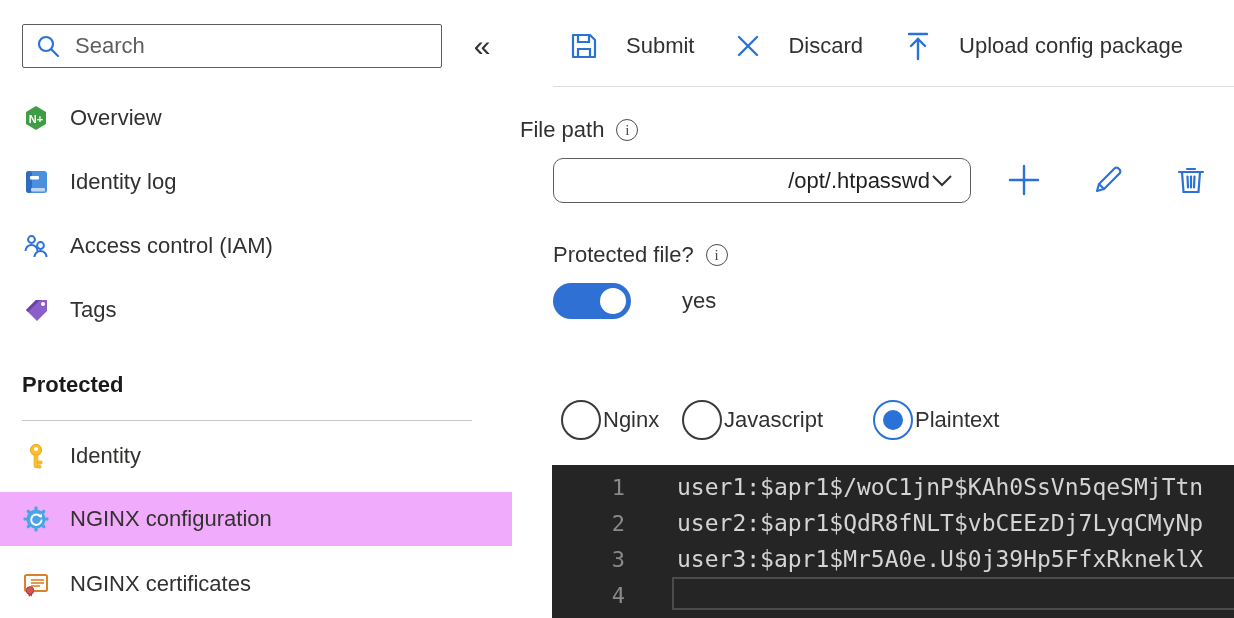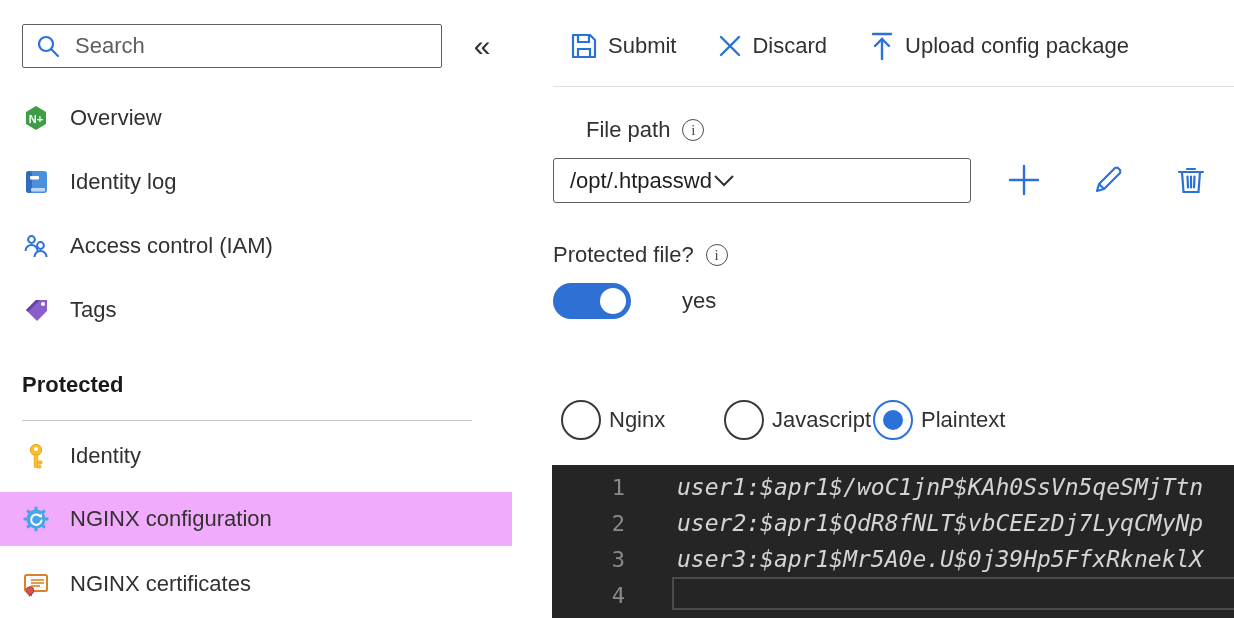--- a/index.html
+++ b/index.html
@@ -35,52 +35,52 @@
     display: flex; align-items: center; gap: 20px; padding-left: 22px;
     font-size: 22px; color: #323130; cursor: pointer;
   }
   .nav-item.selected { background: #f0abfc; }
   .nav-icon { width: 28px; height: 28px; flex: 0 0 28px; display: flex; align-items: center; justify-content: center; }
   .section-header { left: 22px; top: 372px; font-size: 22px; font-weight: bold; color: #1b1a19; }
   .side-divider { left: 22px; top: 420px; width: 450px; height: 1px; background: #c8c6c4; }
 
   
   .toolbar { left: 568px; top: 24px; height: 44px; display: flex; align-items: center; gap: 40px; }
-  .tb-btn { display: flex; align-items: center; gap: 8px; font-size: 22px; color: #323130; cursor: pointer; }
+  .tb-btn { display: flex; align-items: center; gap: 26px; font-size: 22px; color: #323130; cursor: pointer; }
   .toolbar-divider { left: 553px; top: 86px; width: 681px; height: 1px; background: #e1dfdd; }
 
   
   .field-label { display: flex; align-items: center; gap: 12px; font-size: 22px; color: #323130; }
   .info-icon {
     width: 22px; height: 22px; border: 1.5px solid #4d4c4a; border-radius: 50%;
     display: flex; align-items: center; justify-content: center;
     font-size: 15px; color: #4d4c4a; font-family: "Liberation Serif", serif;
     cursor: pointer;
   }
   .info-icon::before { content: "i"; }
   .dropdown {
     left: 553px; top: 158px; width: 418px; height: 45px;
-    border: 1px solid #605e5c; border-radius: 3px; background: #fff;
-    display: flex; align-items: center; justify-content: flex-start;
+    border: 1px solid #605e5c; border-radius: 10px; background: #fff;
+    display: flex; align-items: center; justify-content: flex-end;
     padding: 0 16px; font-size: 22px; color: #201f1e; cursor: pointer;
   }
   .icon-btn { width: 40px; height: 40px; display: flex; align-items: center; justify-content: center; cursor: pointer; }
 
   .toggle {
     left: 553px; top: 283px; width: 78px; height: 36px; border-radius: 18px;
     background: #2f70d5; cursor: pointer;
   }
   .toggle .knob {
     position: absolute; right: 5px; top: 5px; width: 26px; height: 26px;
     border-radius: 50%; background: #ffffff;
   }
   .toggle-label { left: 650px; top: 288px; font-size: 22px; color: #323130; margin-left: 32px; }
 
   
-  .radio-group { display: flex; align-items: center; gap: 8px; cursor: pointer; justify-content: center; }
+  .radio-group { display: flex; align-items: center; gap: 2px; cursor: pointer; justify-content: center; }
   .radio-circle {
     width: 40px; height: 40px; border-radius: 50%;
     border: 2.5px solid #3b3a39; background: #fff; flex: 0 0 40px;
     display: flex; align-items: center; justify-content: center;
   }
   .radio-circle.on { border: 2.5px solid #2b72d8; }
   .radio-circle.on .dot { width: 20px; height: 20px; border-radius: 50%; background: #2b72d8; }
   .radio-label { font-size: 22px; color: #323130; }
 
   
@@ -88,21 +88,21 @@
     left: 552px; top: 465px; width: 682px; height: 153px;
     background: #252526; overflow: hidden;
     font-family: "DejaVu Sans Mono", monospace;
   }
   .code-line { display: flex; height: 36px; align-items: center; position: relative; }
   .code-line .gutter {
     width: 73px; flex: 0 0 73px; text-align: right;
     color: #8a8a8a; font-size: 22px;
   }
   .code-line .code {
-    margin-left: 52px; color: #d4d4d4; font-size: 23px; white-space: pre; font-style: italic;
+    margin-left: 52px; color: #d4d4d4; font-size: 23px; white-space: pre;
   }
   .current-line-box {
     position: absolute; left: 120px; top: 112px; right: -4px; height: 33px;
     border: 2px solid #4b4b4b;
   }
 
   svg { display: block; }
 </style>
 </head>
 <body>
@@ -240,21 +240,21 @@
         <line x1="6" y1="4" x2="24" y2="4"></line>
         <line x1="15" y1="9" x2="15" y2="29"></line>
         <path d="M8 16 L15 9 L22 16"></path>
       </svg>
     </span>
     <span>Upload config package</span>
   </div>
 </div>
 <div class="abs toolbar-divider"></div>
 
-<div class="abs field-label" style="left:586px; top:117px">
+<div class="abs field-label" style="left:520px; top:117px">
   <span>File path</span>
   <span class="info-icon"></span>
 </div>
 
 <div class="abs dropdown">
   <span>/opt/.htpasswd</span>
   <span>
     <svg width="24" height="16" viewBox="0 0 24 16" fill="none" stroke="#323130" stroke-width="2">
       <path d="M3 3 L12 12 L21 3"></path>
     </svg>
@@ -290,21 +290,21 @@
 </div>
 <div class="abs toggle">
   <span class="knob"></span>
 </div>
 <div class="abs toggle-label">yes</div>
 
 <div class="abs radio-group" style="left:561px; top:400px">
   <span class="radio-circle"></span>
   <span class="radio-label">Nginx</span>
 </div>
-<div class="abs radio-group" style="left:724px; top:400px">
+<div class="abs radio-group" style="left:682px; top:400px">
   <span class="radio-circle"></span>
   <span class="radio-label">Javascript</span>
 </div>
 <div class="abs radio-group" style="left:873px; top:400px">
   <span class="radio-circle on">
       <span class="dot"></span>
     </span>
   <span class="radio-label">Plaintext</span>
 </div>
 

